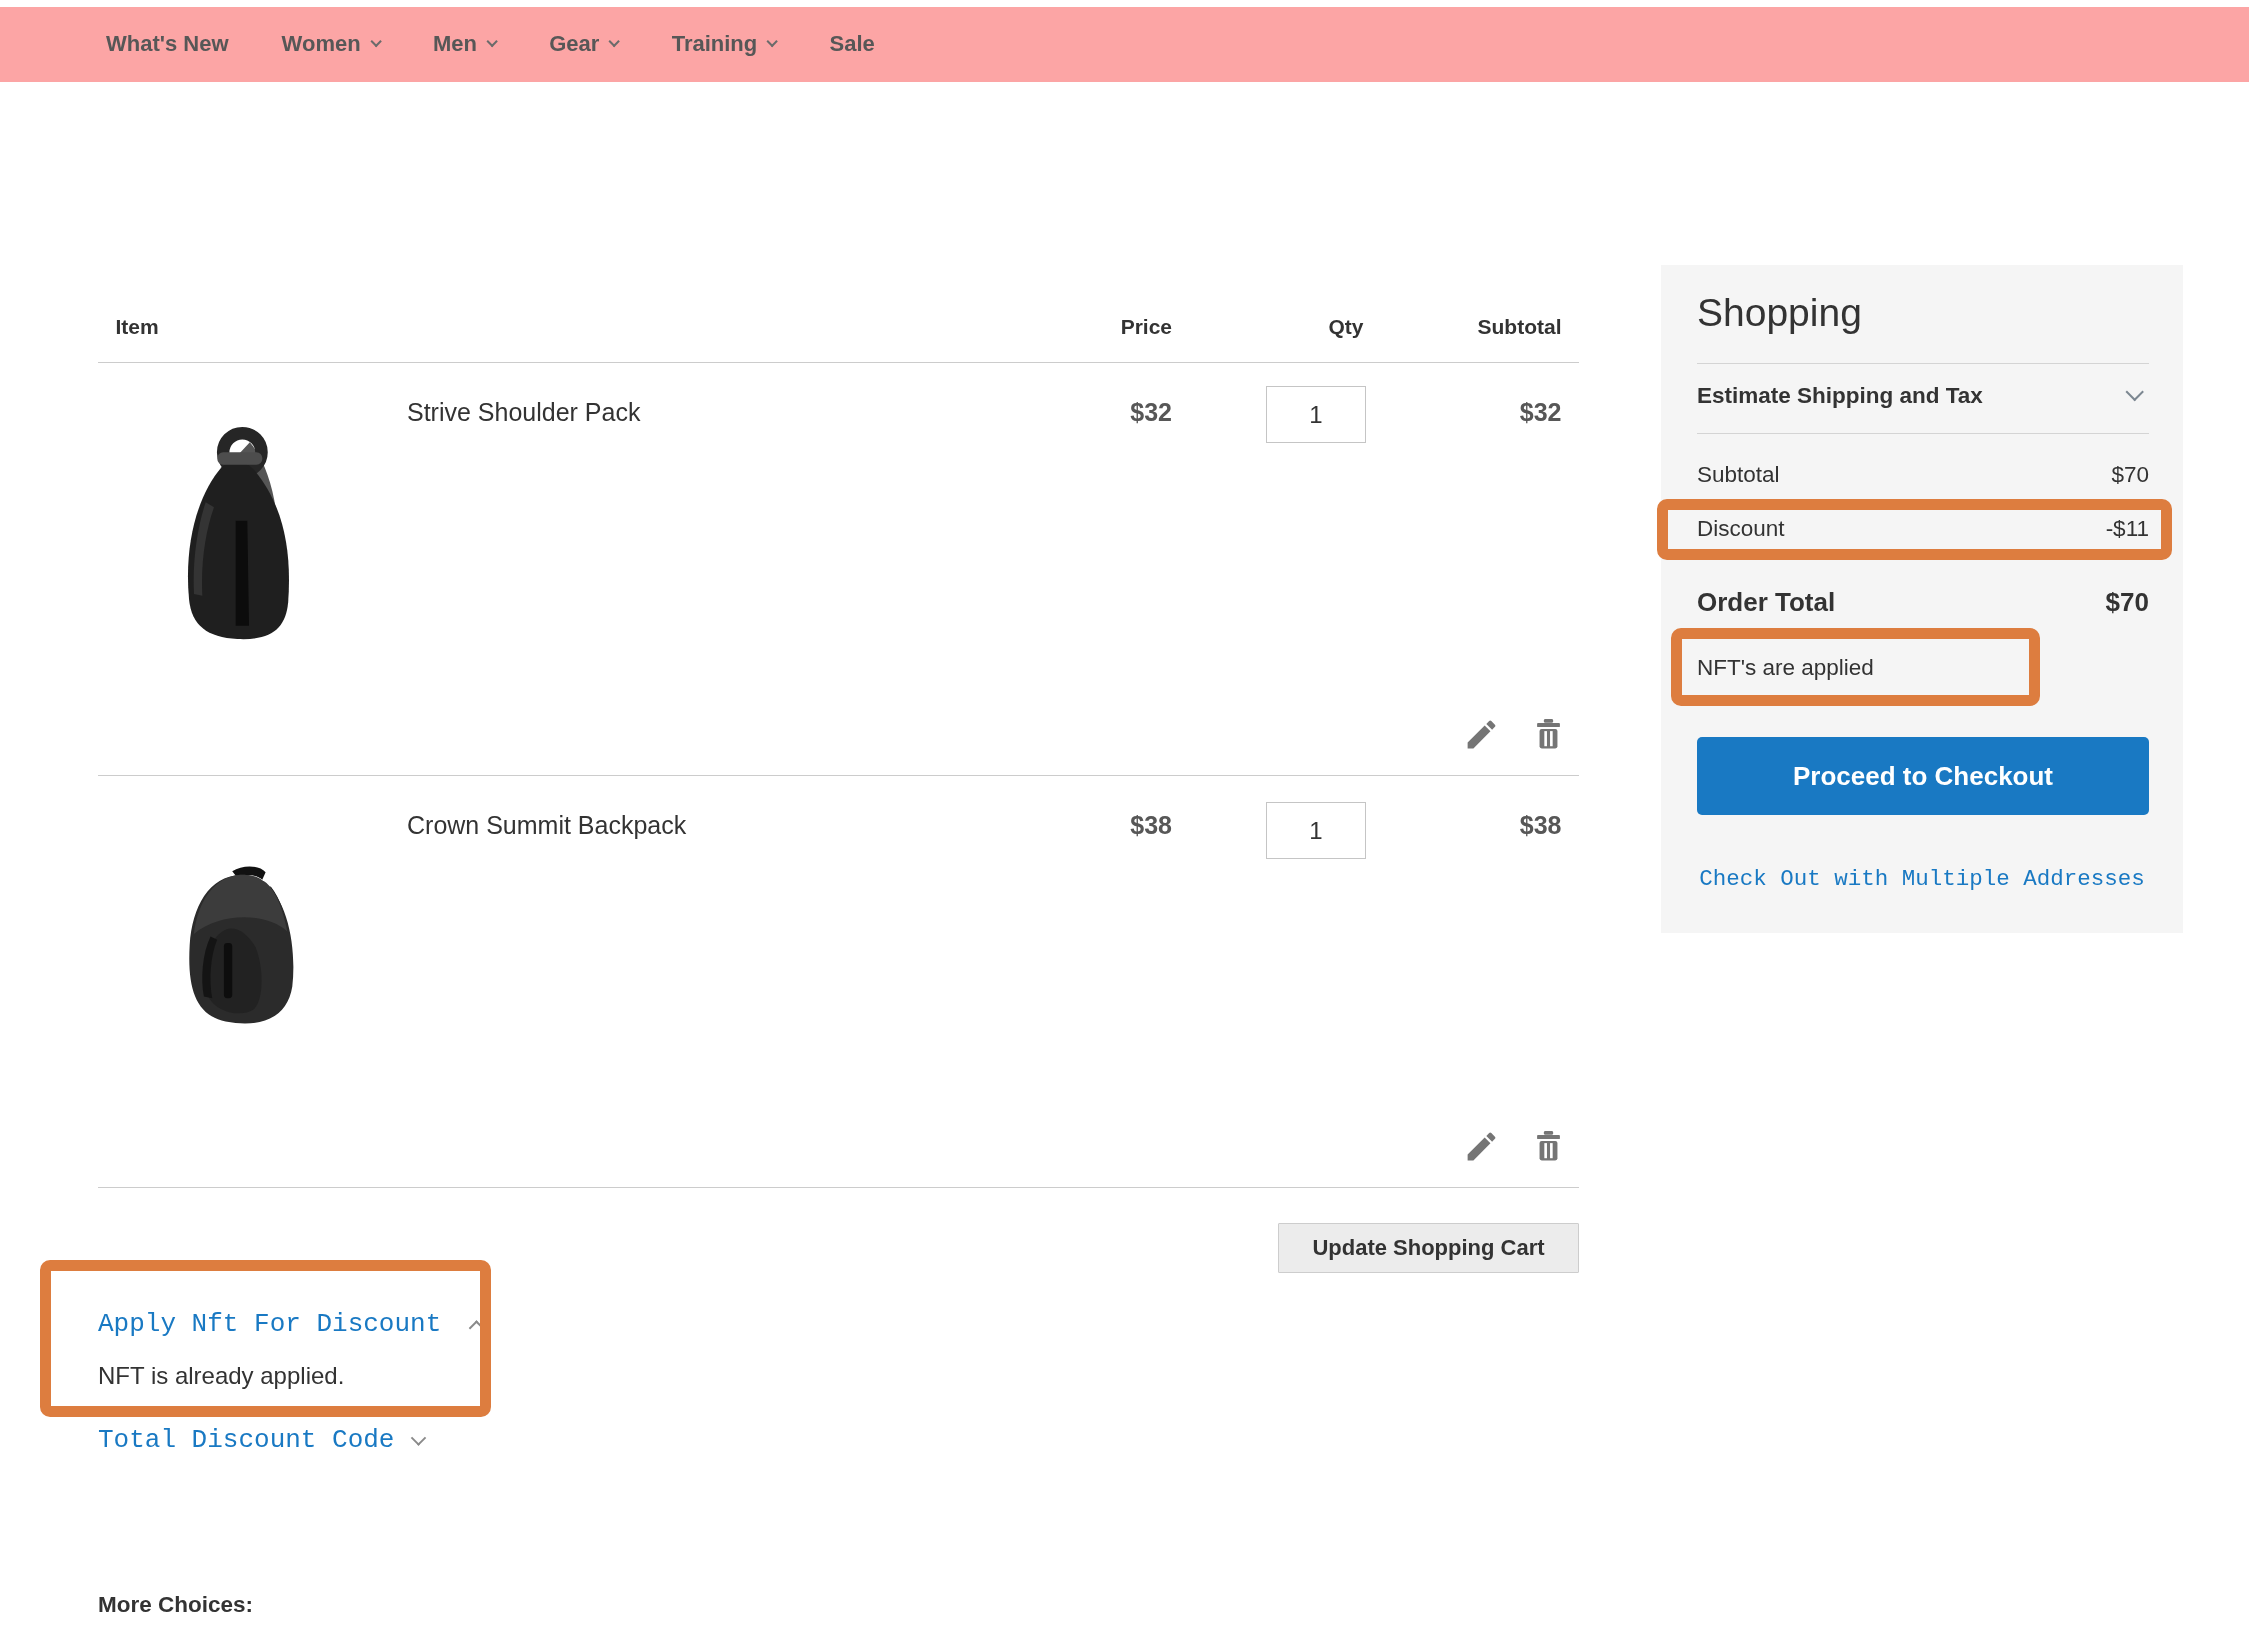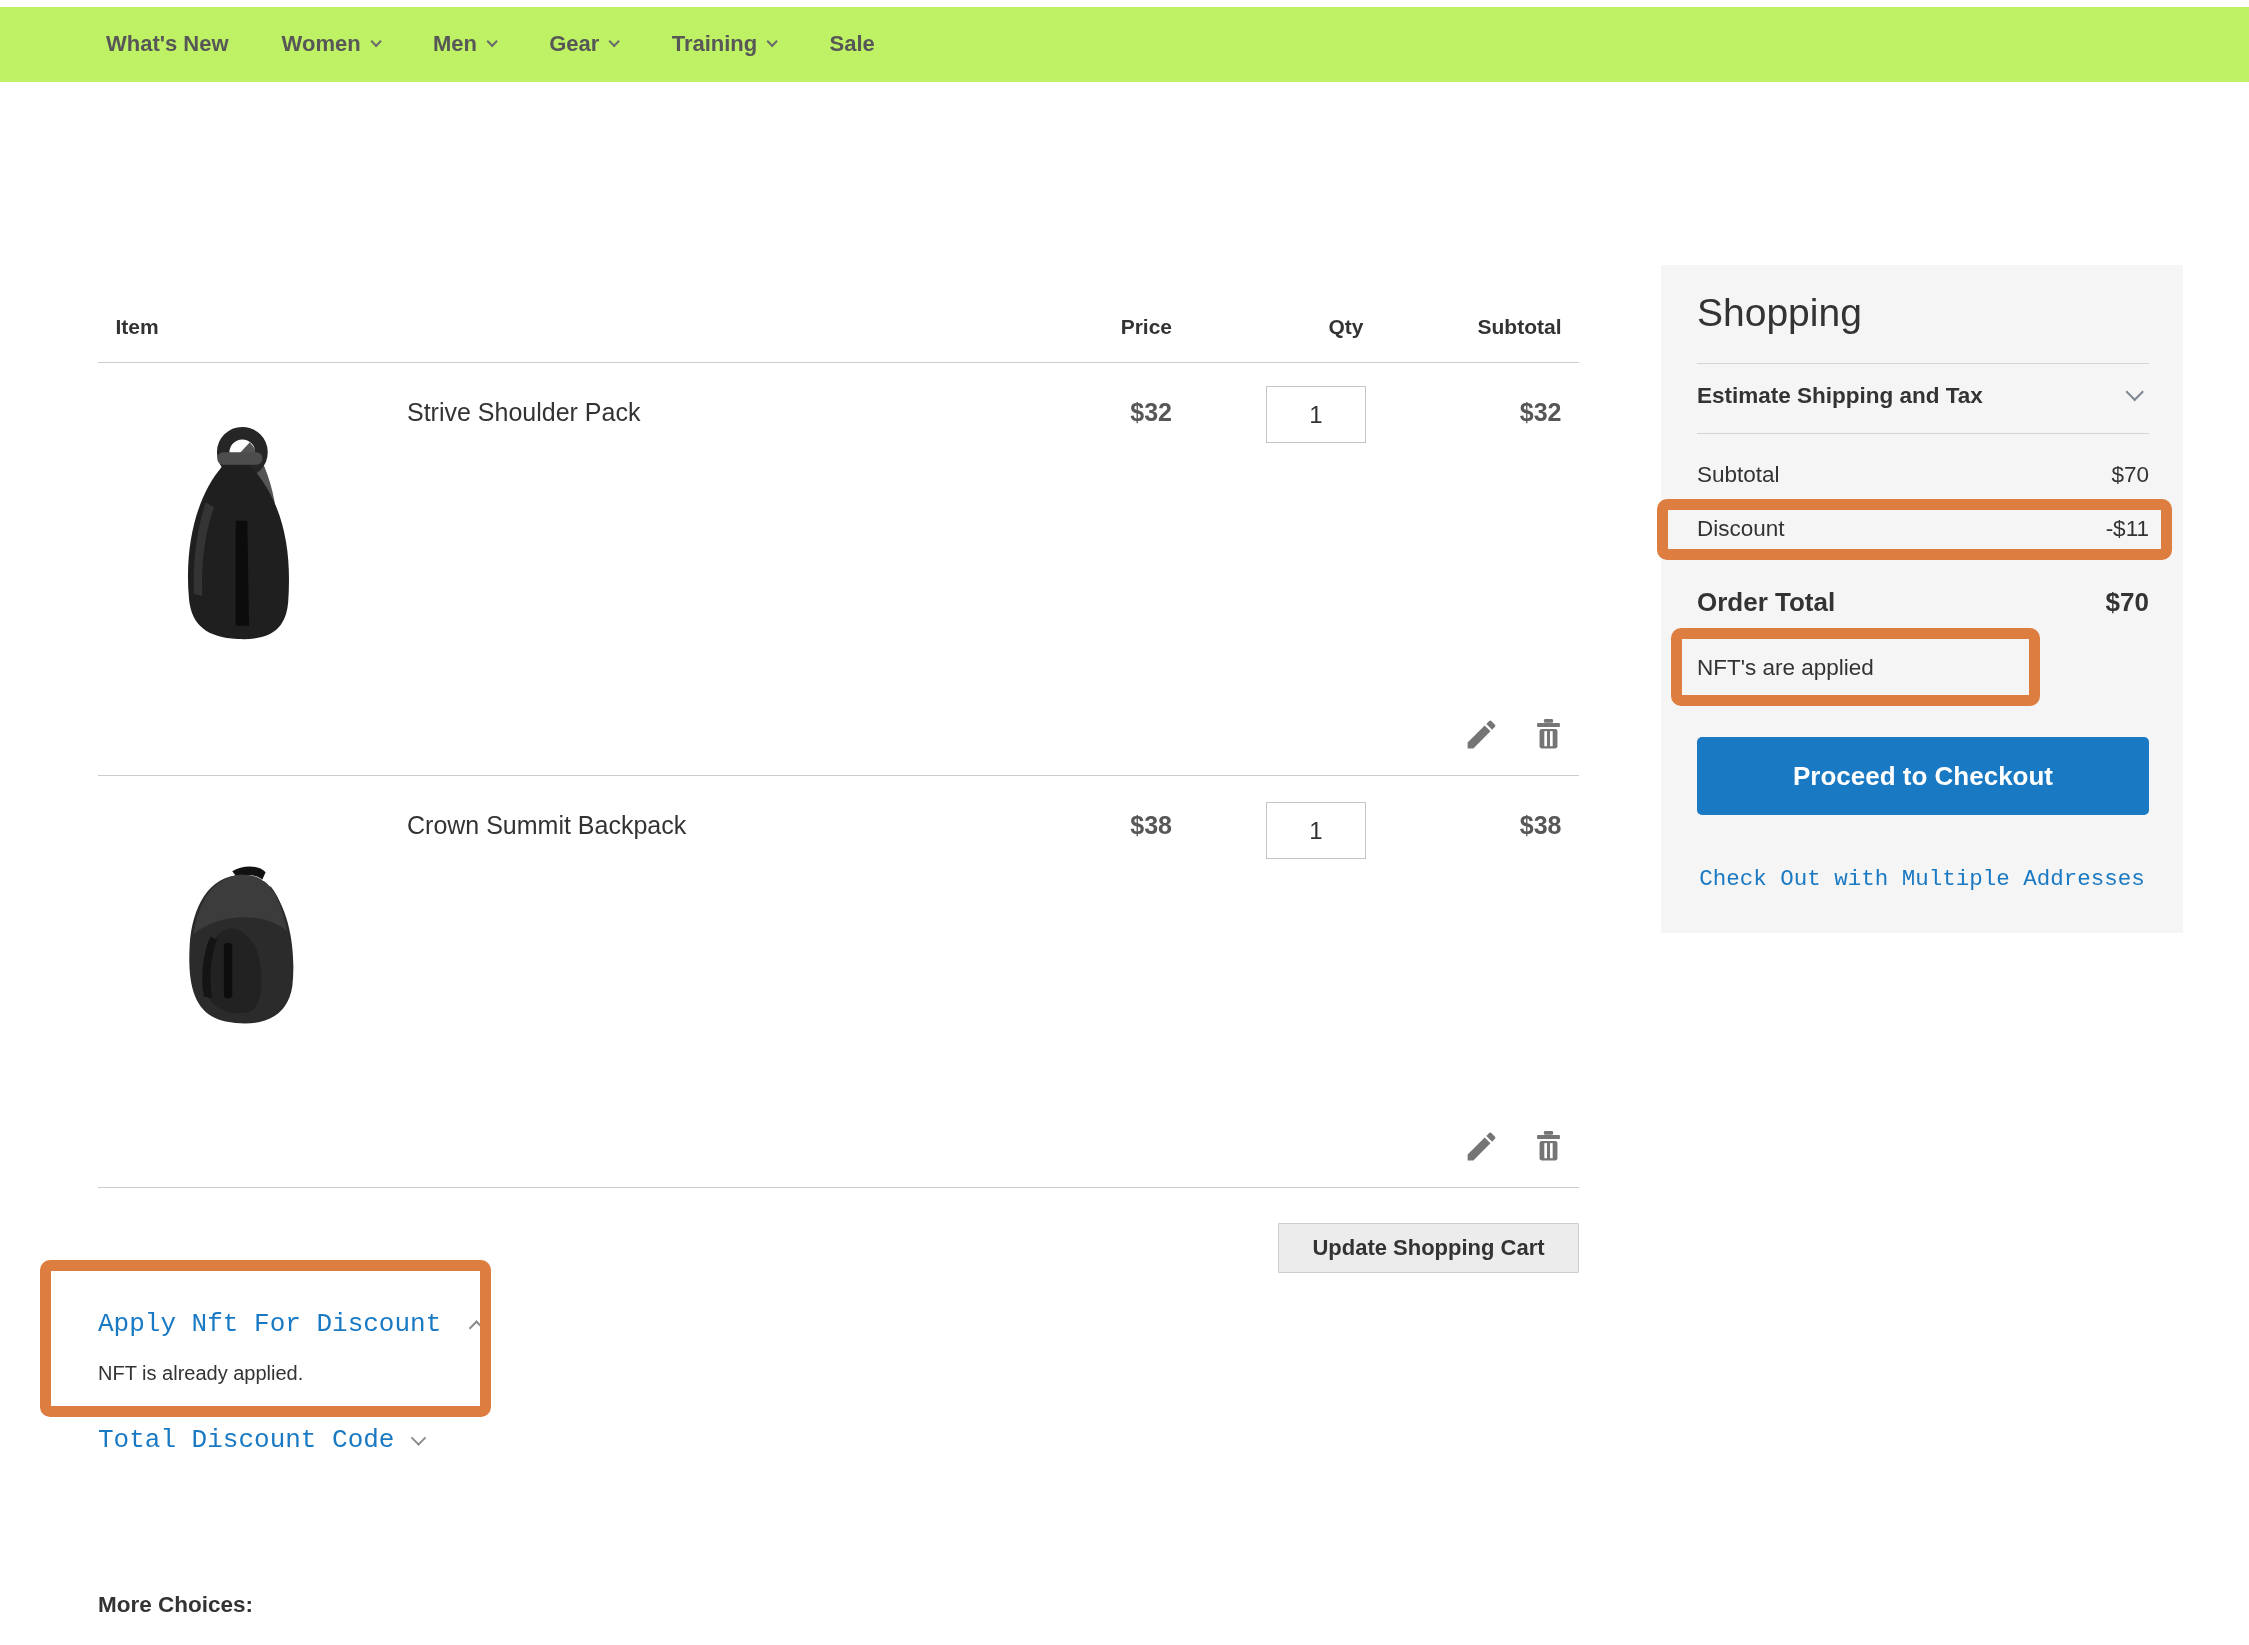--- a/index.html
+++ b/index.html
@@ -2,21 +2,21 @@
 <html style="font-size:13.4px"><head>
 <meta charset="utf-8">
 <style>
   * { margin:0; padding:0; box-sizing:border-box; }
   html,body { background:#fff; }
   body { font-family:"Liberation Sans","DejaVu Sans",sans-serif; color:#333; }
   .screen { position:relative; width:2250px; height:1646px; background:#fff; overflow:hidden; }
 
   
   .navbar { position:absolute; left:0; top:6.7px; width:2250px; height:75px;
-            background:#bef264; display:flex; align-items:center; gap:53px;
+            background:#fca5a5; display:flex; align-items:center; gap:53px;
             padding-left:106px; }
   .nav-item { display:flex; align-items:center; gap:11px; font-size:22px;
               font-weight:700; color:#575757; cursor:pointer; }
   .chev { display:inline-block; width:11px; height:11px;
           border-right:2.5px solid #8a8a8a; border-bottom:2.5px solid #8a8a8a;
           transform:rotate(45deg) translate(-1.7px,-1.7px); }
   .nav-chev { width:8.3px; height:8.3px; border-color:#6b6b6b; border-width:2.1px; }
   .chev-up { transform:rotate(225deg) translate(-2.5px,-2.5px); }
 
   
@@ -51,21 +51,21 @@
   .update-btn { position:absolute; left:1278px; top:1223px; width:301px; height:50px;
                 background:#ececec; border:0.8px solid #cdcdcd; border-radius:1px;
                 font-size:22px; font-weight:700; color:#333; cursor:pointer;
                 display:flex; align-items:center; justify-content:center;
                 font-family:inherit; }
 
   
   .link-blue { color:#1979c3; text-decoration:none; cursor:pointer;font-family:Liberation Mono, monospace; }
   .apply-nft { position:absolute; left:98px; top:1309px; font-size:26px;
                display:flex; align-items:center; gap:30px; }
-  .nft-status { position:absolute; left:98px; top:1362px; font-size:20px; color:#333; }
+  .nft-status { position:absolute; left:98px; top:1362px; font-size:24px; color:#333; }
   .apply-code { position:absolute; left:98px; top:1425px; font-size:26px;
                 display:flex; align-items:center; gap:18.4px; }
   .more-choices { position:absolute; left:98px; top:1592px; font-size:22.5px;
                   font-weight:700; color:#333; }
 
   
   .summary { position:absolute; left:1661px; top:265px; width:522px; height:668px;
              background:#f5f5f5; }
   .summary-title { position:absolute; left:36px; top:26px; font-size:39px;
                    font-weight:300; color:#333; }

